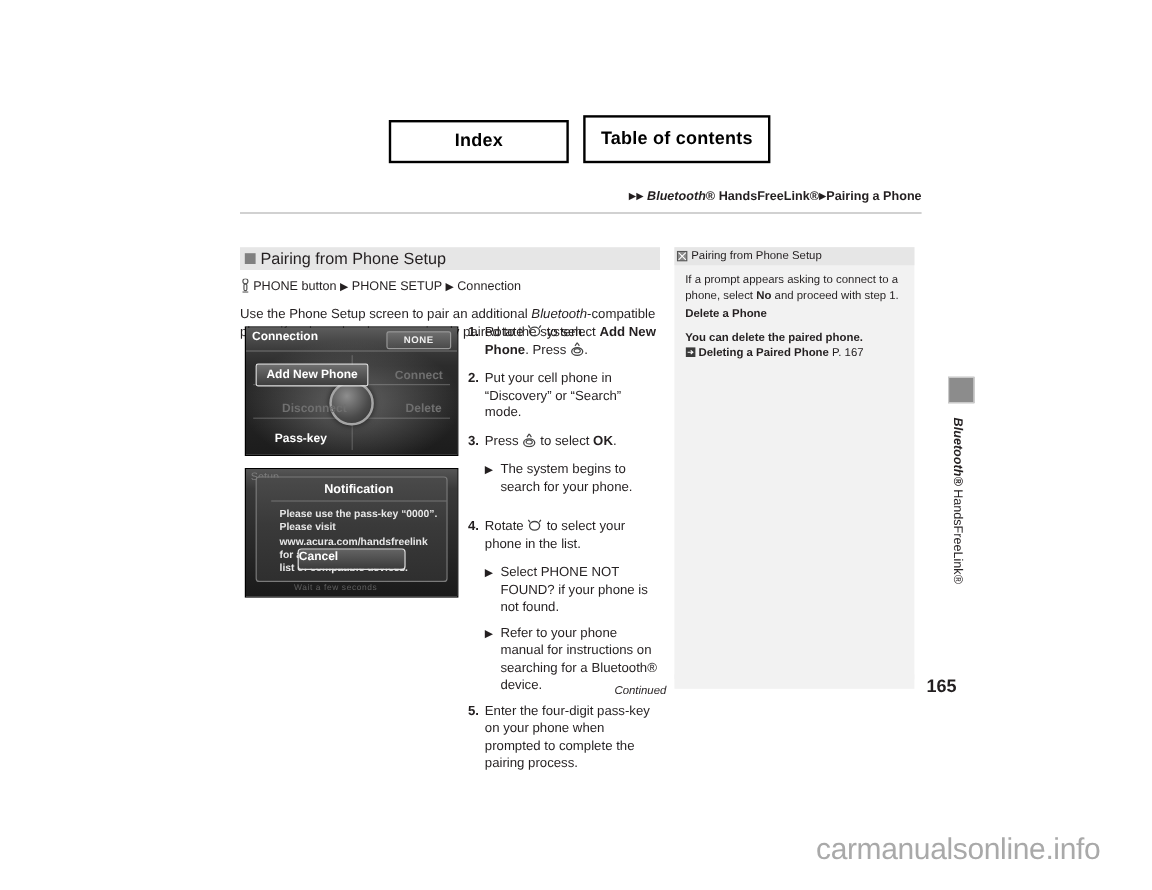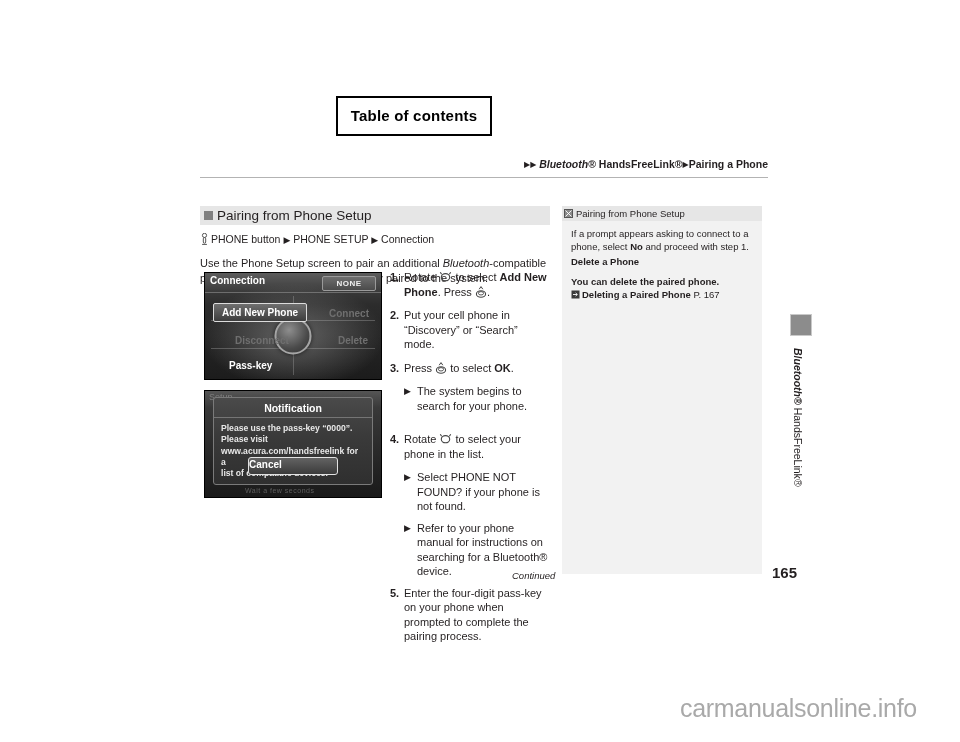--- a/index.html
+++ b/index.html
@@ -214,20 +214,21 @@
   }
   .s2-behind-bot {
     position:absolute; left: 40px; bottom: 3px;
     font-size: 7px; color: #5f5f5f; letter-spacing: .5px;
   }
   .s2-dialog {
     position: absolute; left: 8px; right: 8px; top: 6px; bottom: 12px;
     background: linear-gradient(180deg,#4a4a4a 0%,#3a3a3a 45%,#2f2f2f 100%);
     border: 1px solid #7a7a7a;
     border-radius: 3px;
+    padding-left: 12px;
   }
   .s2-dlg-title {
     text-align: center; font-size: 10.5px; font-weight: bold; color: #fff;
     margin-top: 4px;
     border-bottom: 1px solid rgba(180,180,180,.45);
     padding-bottom: 3px;
   }
   .s2-dlg-text {
     margin: 5px 7px 0 7px;
     font-size: 8.6px; font-weight: bold; color: #e8e8e8;
@@ -392,20 +393,21 @@
     font-size: 25px;
     color: #a9a9a9;
     letter-spacing: -0.3px;
     font-family: "Liberation Sans", sans-serif;
   }
 </style>
 </head>
 <body>
 
 <div class="topnav">
+  <div class="navbtn navbtn-index">Index</div>
   <div class="navbtn navbtn-toc">Table of contents</div>
 </div>
 
 <div class="breadcrumb">
   <span class="tri">▶</span><span class="tri">▶</span>
   <span class="bt">Bluetooth</span><span class="bold">®</span><span class="bold"> HandsFreeLink</span><span class="bold">®</span><span class="tri">▶</span><span class="bold">Pairing a Phone</span>
 </div>
 <div class="hrule"></div>
 
 <div class="leftcol">

